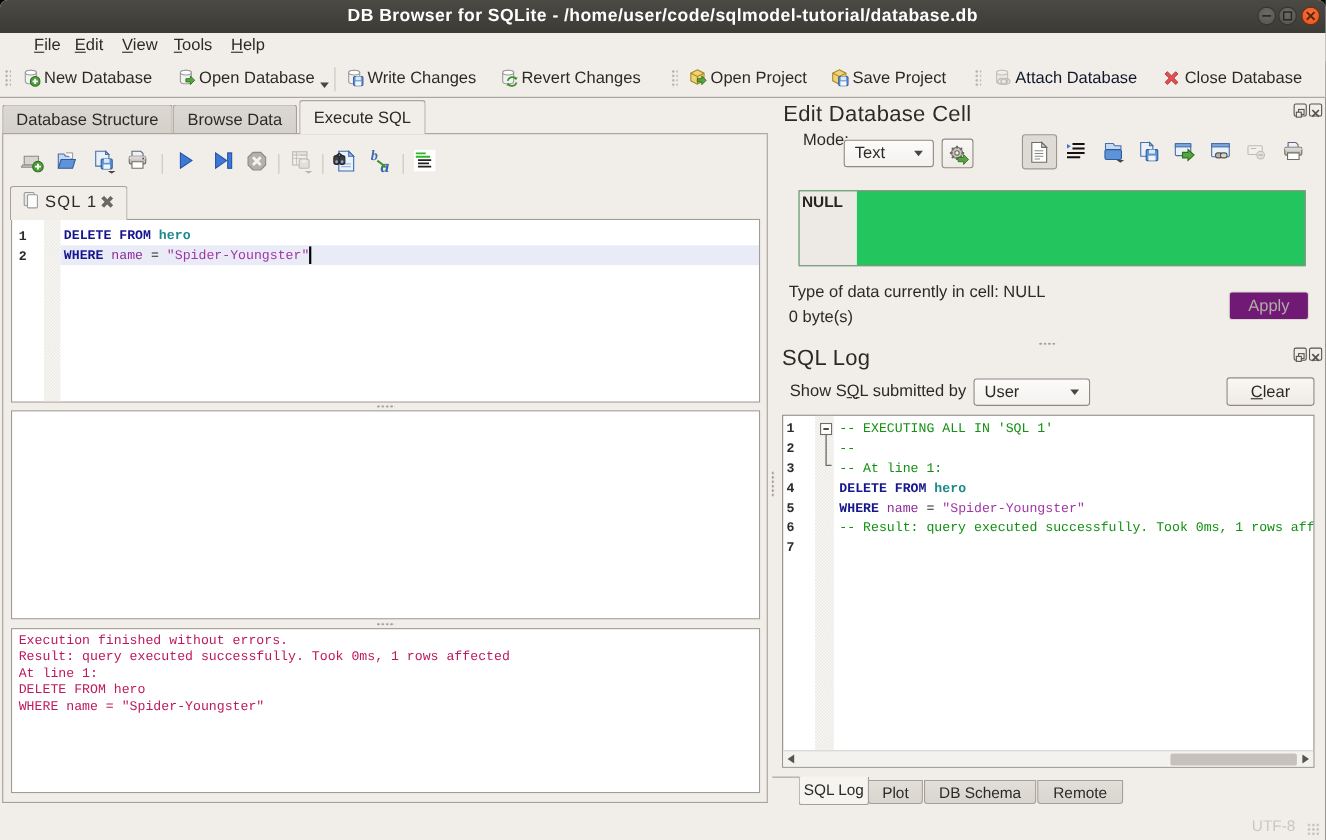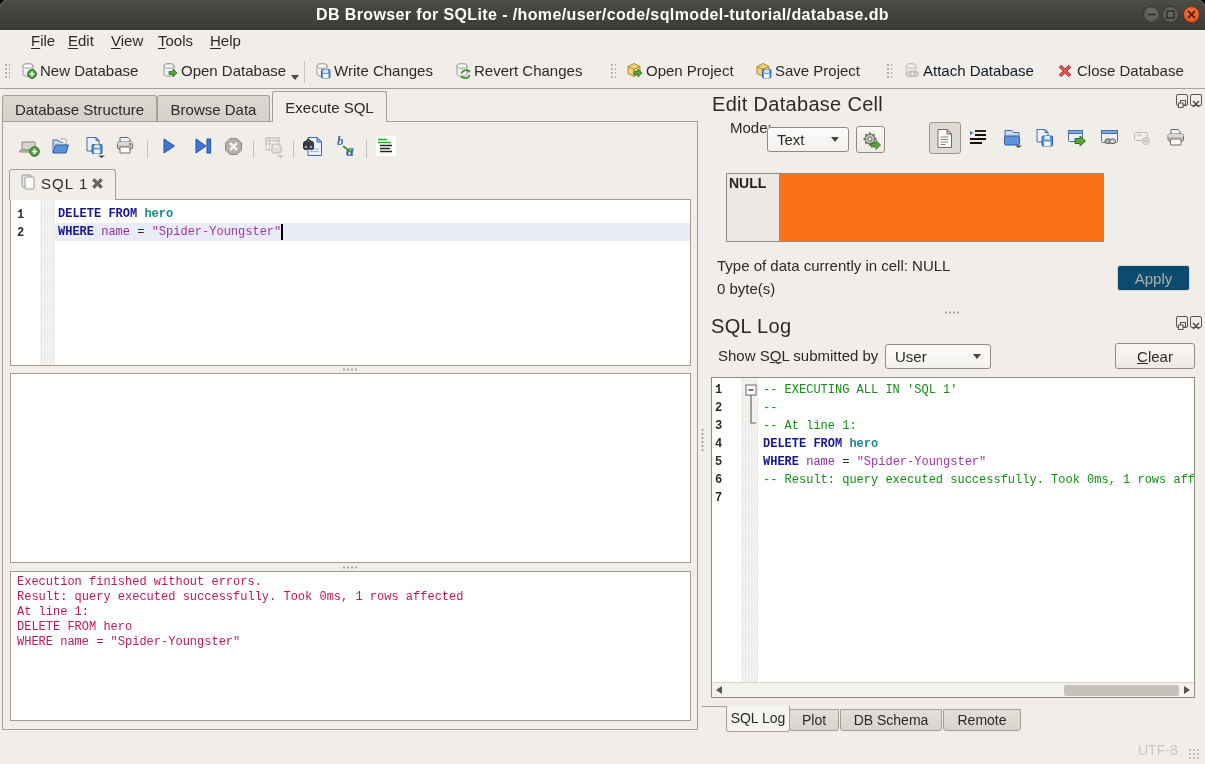--- a/index.html
+++ b/index.html
@@ -339,27 +339,27 @@
       <path d="M11 11 h4" stroke="#96928c" stroke-width="1.4"></path>
     </svg>
 
     <svg class="abs" style="left:1166px;top:128px;" width="20" height="20" viewBox="0 0 20 20">
       <path d="M5 6 L5 1.5 L12 1.5 L14 3.5 L14 6" fill="#eef2f8" stroke="#667"></path>
       <rect x="2" y="6" width="15.5" height="7" rx="1.5" fill="#c7c3bd" stroke="#706c66"></rect>
       <rect x="2" y="6" width="15.5" height="3" rx="1.5" fill="#dbd8d3"></rect>
       <path d="M4.5 11 L15 11 L15 17 L4.5 17 Z" fill="#fff" stroke="#706c66"></path>
     </svg>
 
-    <div class="abs" style="left:726px;top:173px;width:378px;height:69px;background:#f97316;border:1px solid #928b82;">
+    <div class="abs" style="left:726px;top:173px;width:461px;height:69px;background:#22c55e;border:1px solid #928b82;">
       <div class="abs" style="left:0;top:0;width:52px;height:67px;background:#edeae5;"></div>
       <div class="abs" style="left:2px;top:1px;font-size:14px;font-weight:bold;color:#26231f;">NULL</div>
     </div>
     <div class="abs" style="left:717px;top:257px;">Type of data currently in cell: NULL</div>
     <div class="abs" style="left:717px;top:280px;">0 byte(s)</div>
-    <div class="abs" style="left:1117px;top:265px;width:73px;height:26px;background:#0c4a6e;border:1px solid #d9d5cf;border-radius:3px;text-align:center;padding-top:4px;color:#b1ada7;">Apply</div>
+    <div class="abs" style="left:1117px;top:265px;width:73px;height:26px;background:#701a75;border:1px solid #d9d5cf;border-radius:3px;text-align:center;padding-top:4px;color:#b1ada7;">Apply</div>
   </div>
   <div class="hsplit" style="left:944px;top:311px;"></div>
   <div id="dock2">
     <div class="docktitle" style="left:711px;top:315px;">SQL Log</div>
     <div class="dockbtn" style="left:1176px;top:316px;"><svg width="10" height="10" viewBox="0 0 10 10">
           <rect x="3.5" y="1.5" width="5" height="4.5" fill="none" stroke="#57534d"></rect>
           <rect x="1.5" y="4" width="4.5" height="4.5" fill="#f1eee9" stroke="#57534d"></rect>
         </svg></div>
     <div class="dockbtn" style="left:1190px;top:316px;"><svg width="10" height="10" viewBox="0 0 10 10">
           <path d="M2 2 L8 8 M8 2 L2 8" stroke="#57534d" stroke-width="1.6"></path>

